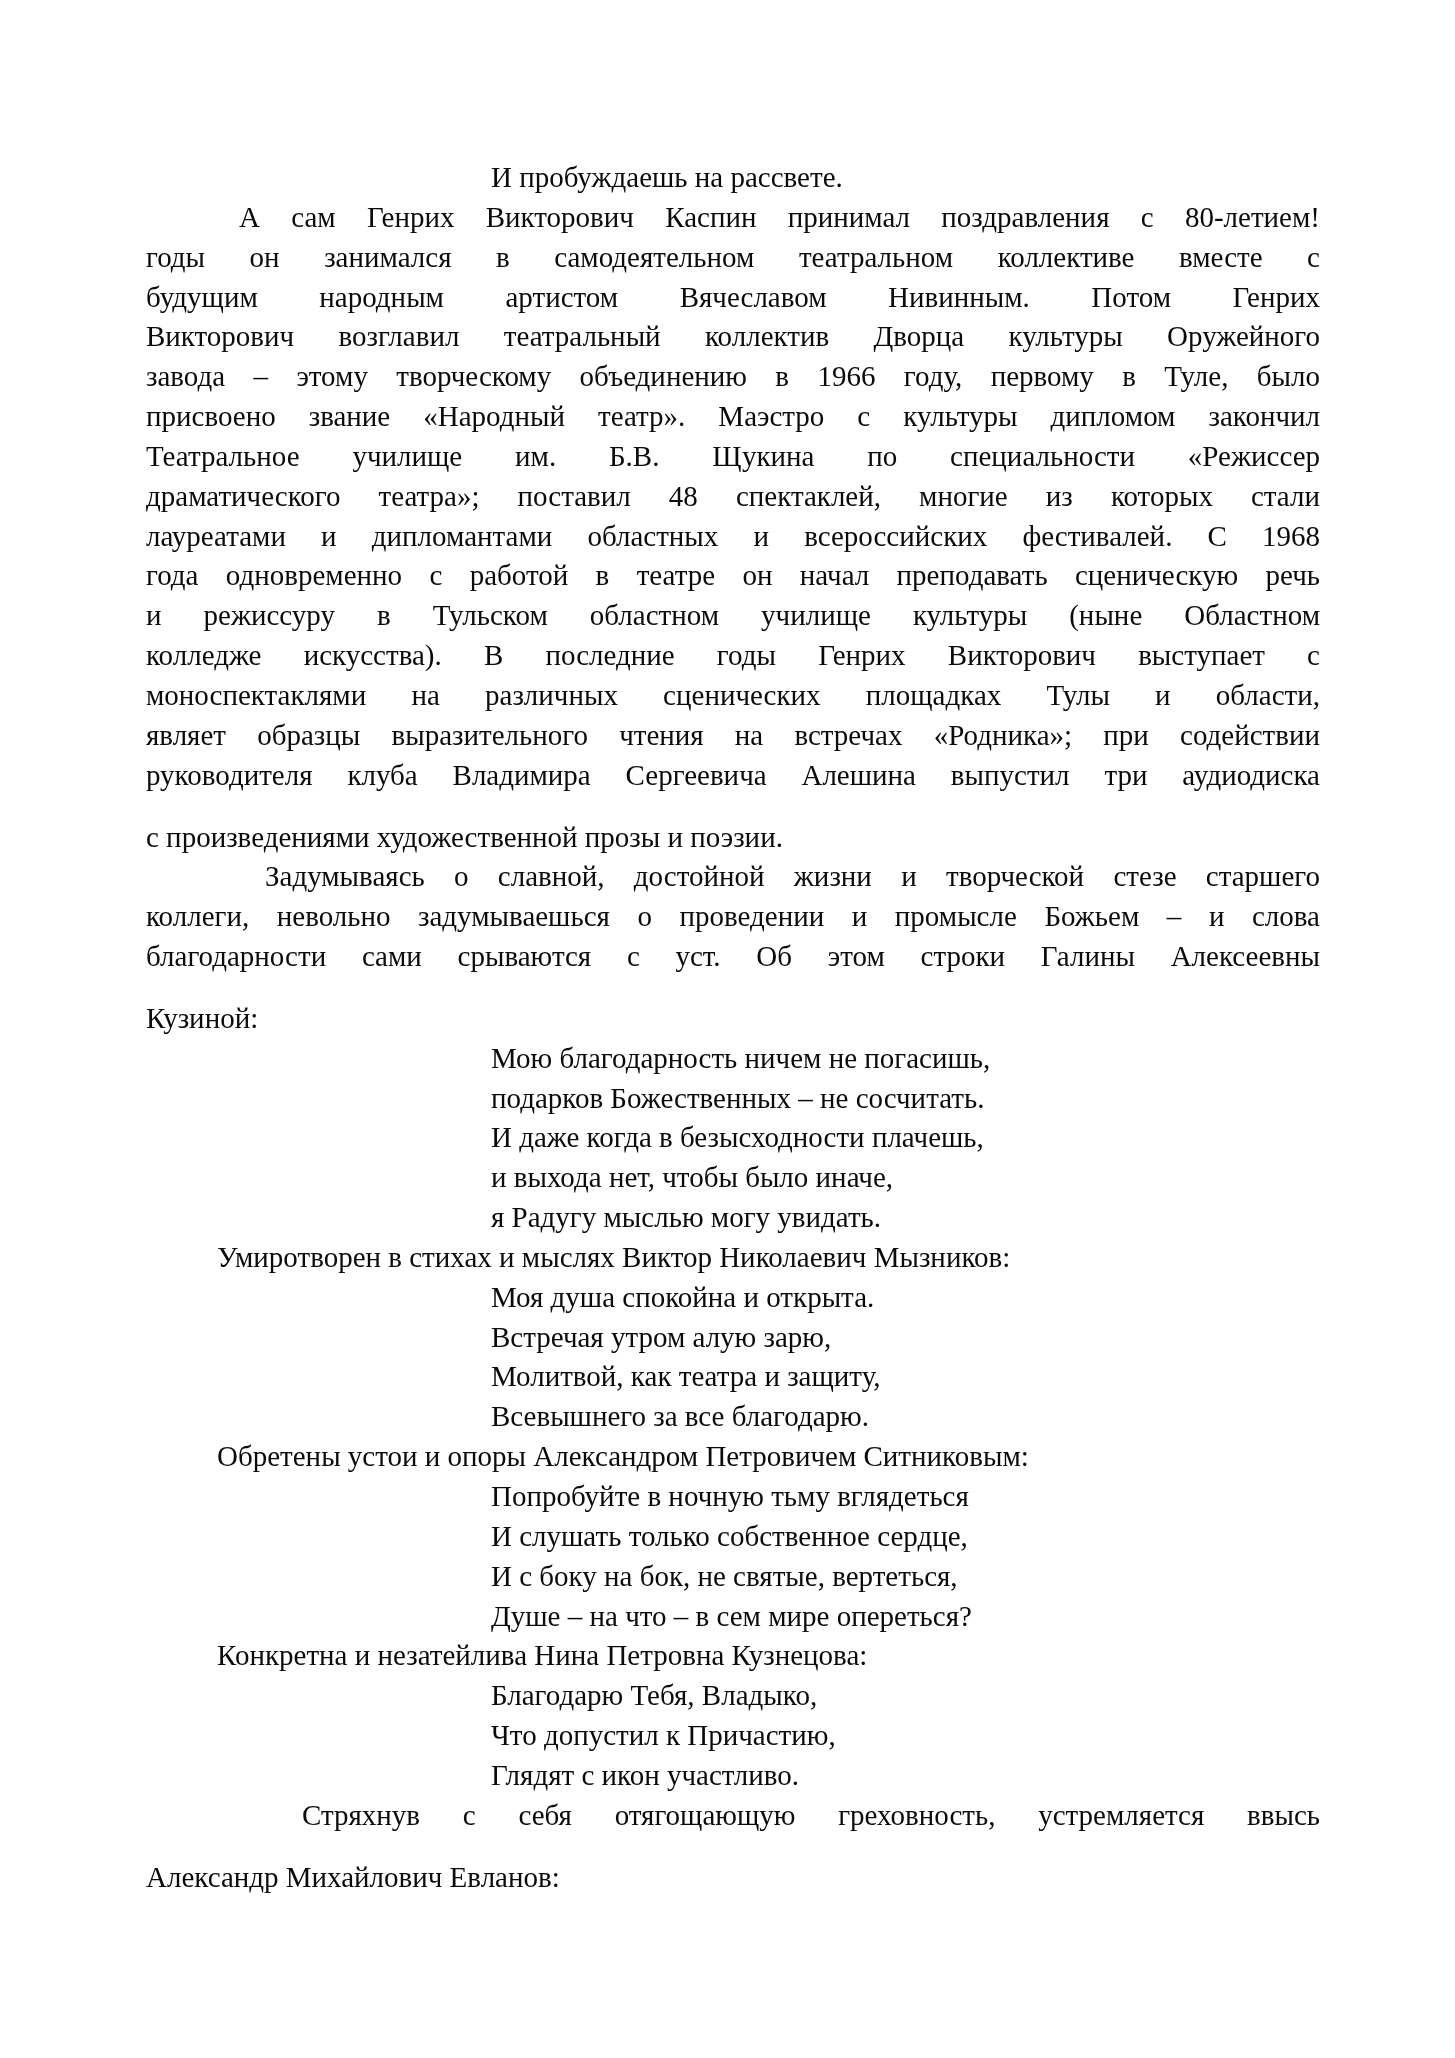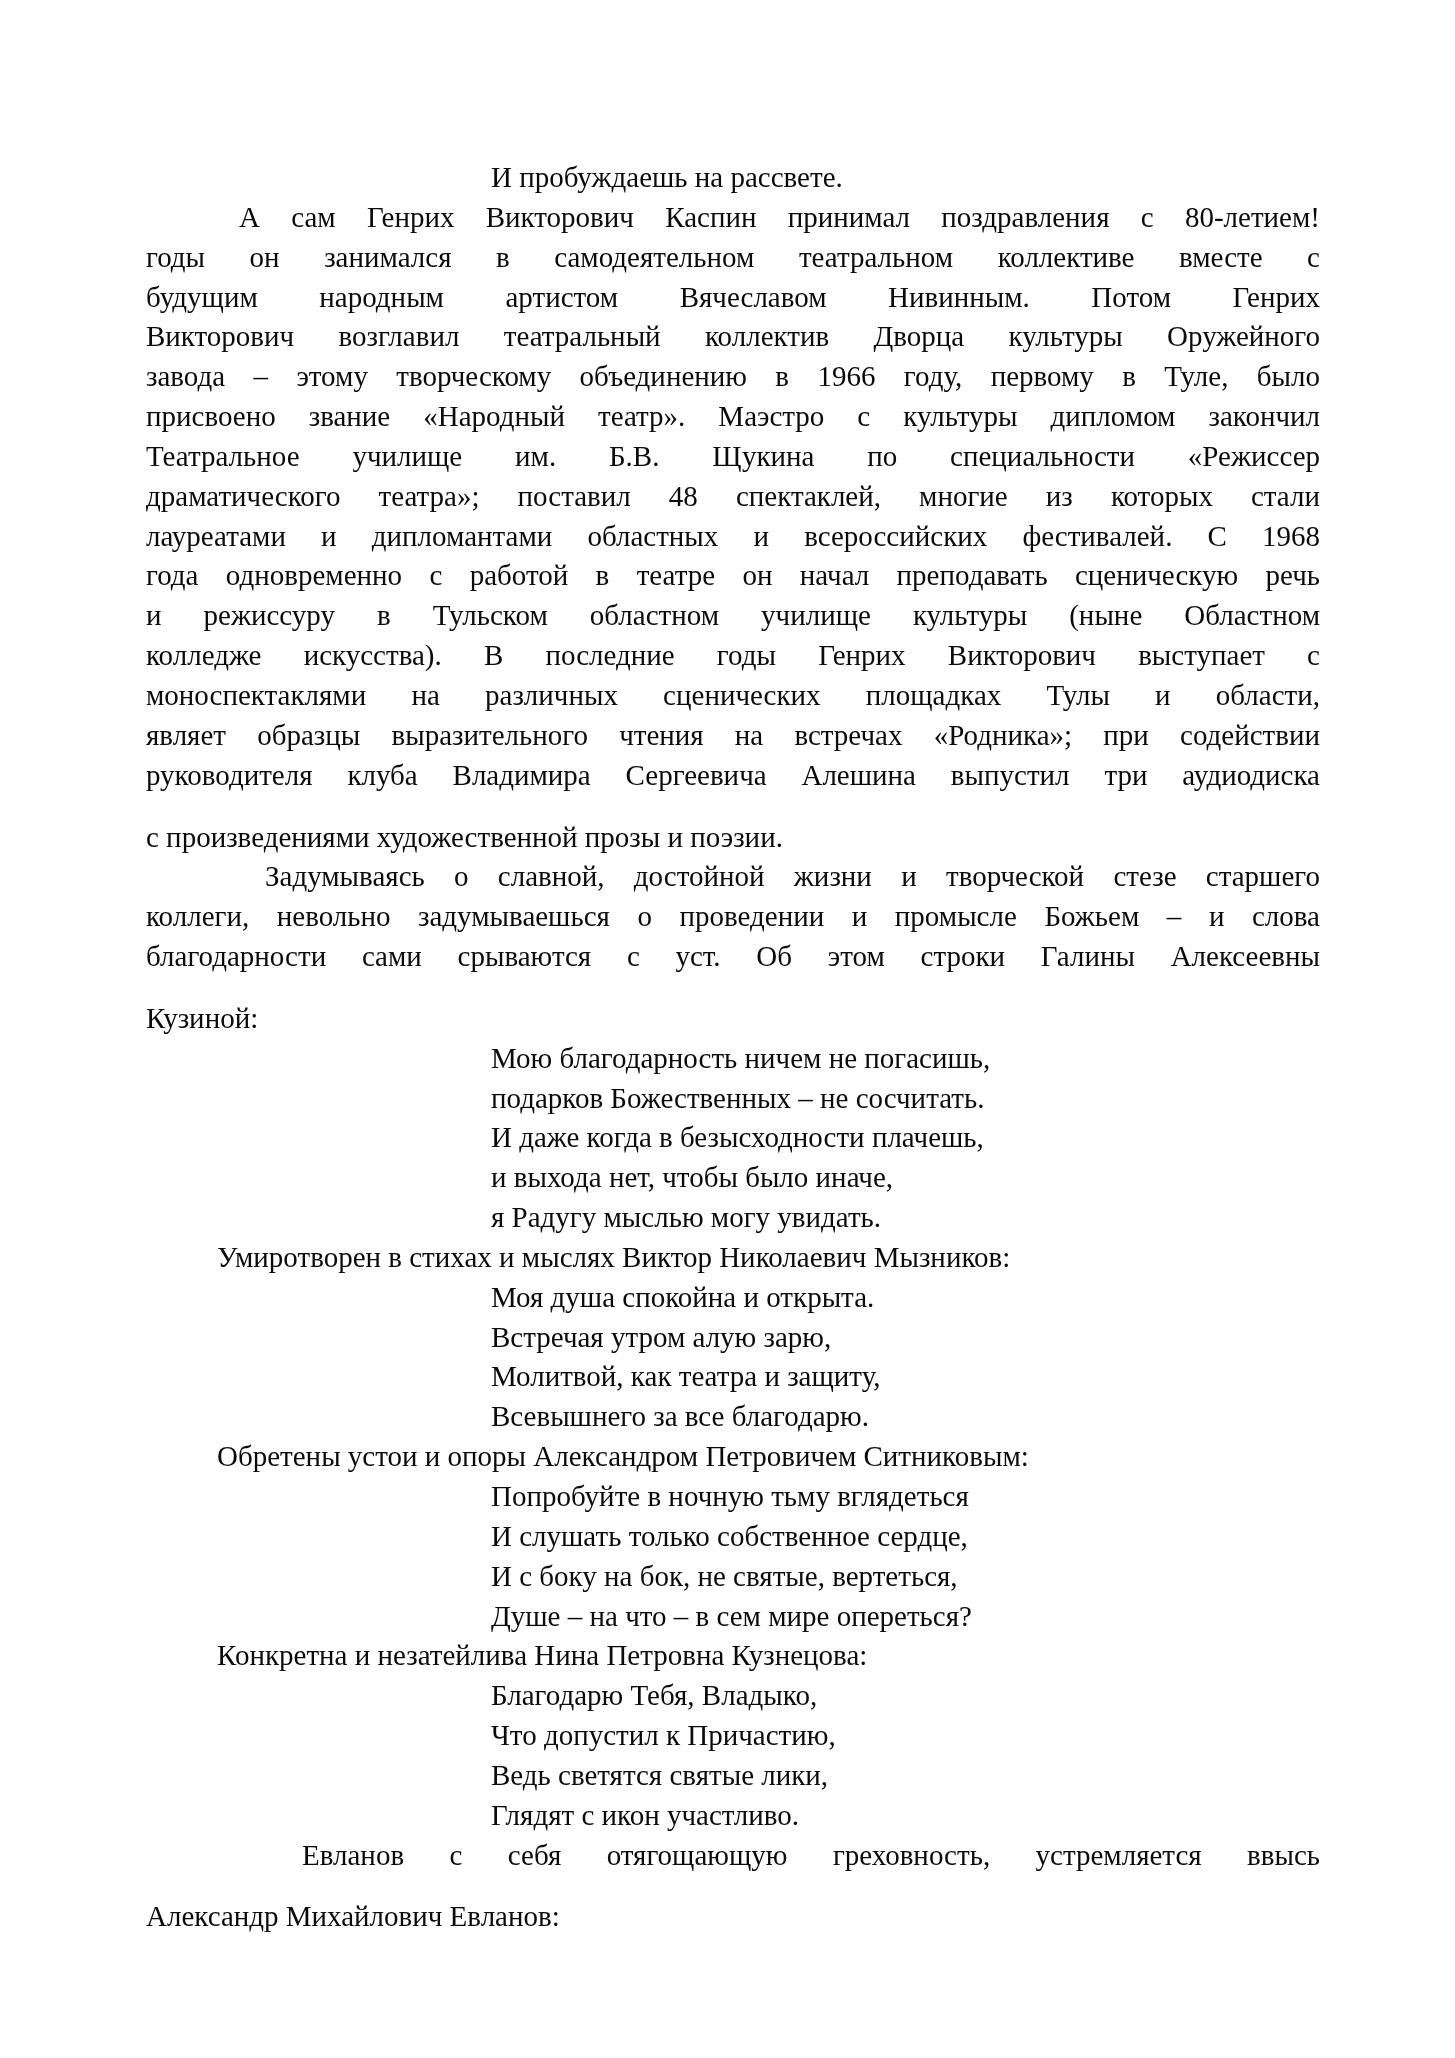--- a/index.html
+++ b/index.html
@@ -78,18 +78,17 @@
       <div class="line k-verse">Молитвой, как театра и защиту,</div>
       <div class="line k-verse">Всевышнего за все благодарю.</div>
       <div class="line k-speaker">Обретены устои и опоры Александром Петровичем Ситниковым:</div>
       <div class="line k-verse">Попробуйте в ночную тьму вглядеться</div>
       <div class="line k-verse">И слушать только собственное сердце,</div>
       <div class="line k-verse">И с боку на бок, не святые, вертеться,</div>
       <div class="line k-verse">Душе – на что – в сем мире опереться?</div>
       <div class="line k-speaker">Конкретна и незатейлива Нина Петровна Кузнецова:</div>
       <div class="line k-verse">Благодарю Тебя, Владыко,</div>
       <div class="line k-verse">Что допустил к Причастию,</div>
-      <div class="line k-verse">Ведь светятся святые лики,</div>
       <div class="line k-verse">Глядят с икон участливо.</div>
-      <div class="line k-close-first">Евланов с себя отягощающую греховность, устремляется ввысь</div>
+      <div class="line k-close-first">Стряхнув с себя отягощающую греховность, устремляется ввысь</div>
       <div class="line k-close-last">Александр Михайлович Евланов:</div>
     </div>
 </div>
 
 </body></html>

